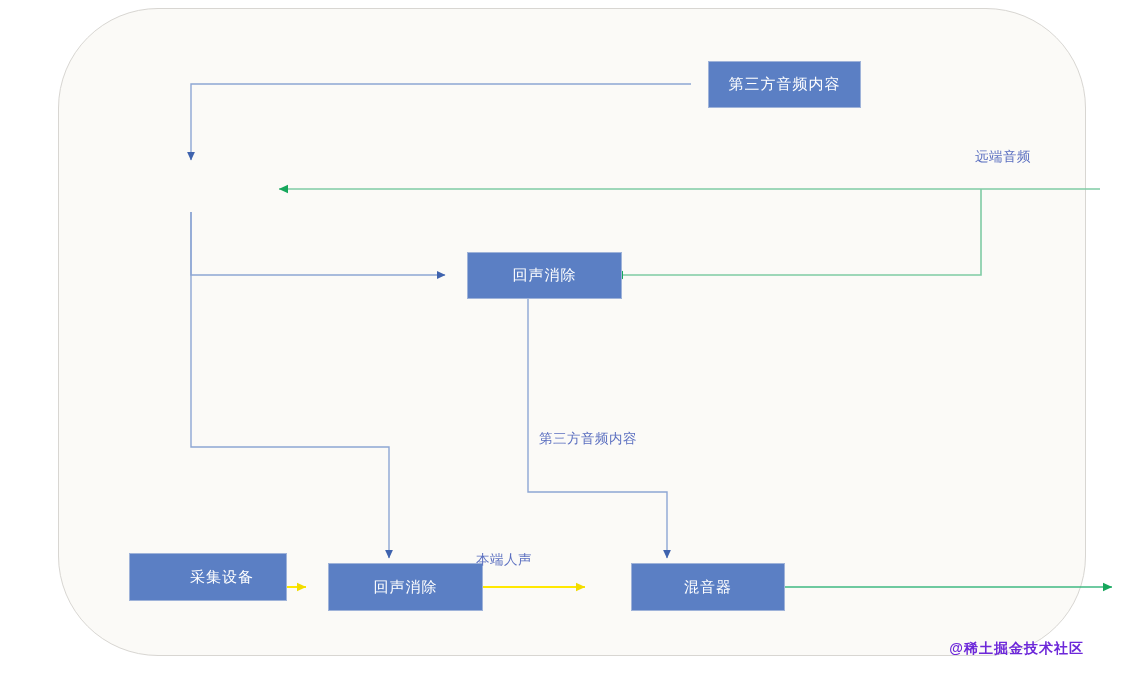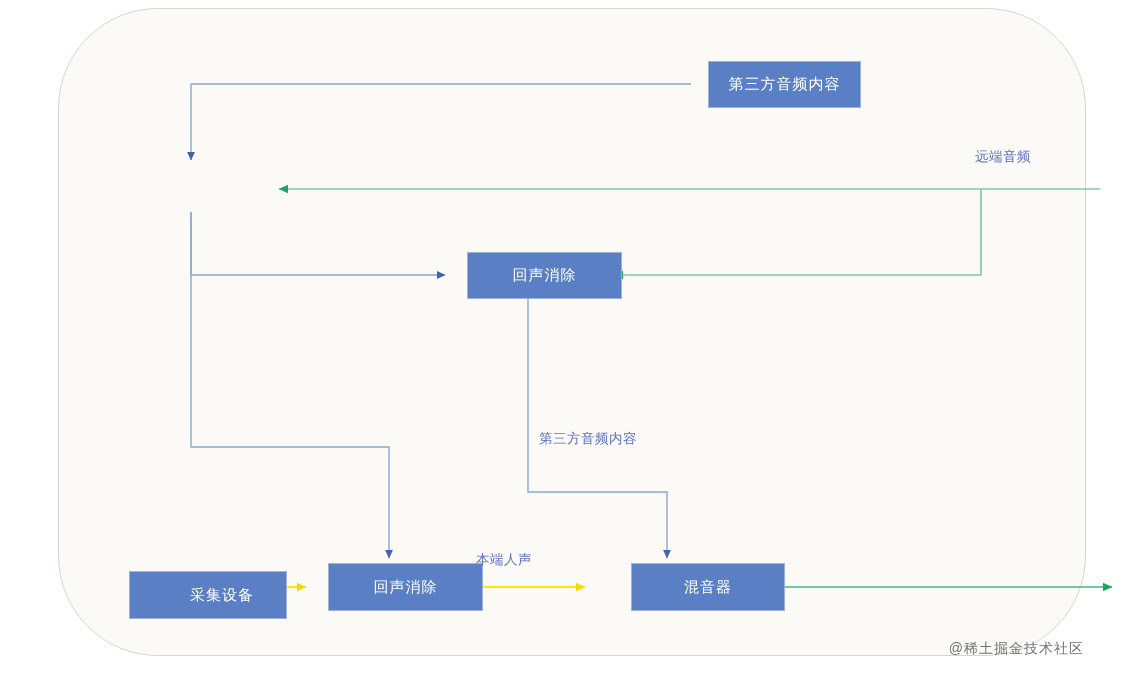--- a/index.html
+++ b/index.html
@@ -51,24 +51,25 @@
     position: absolute;
     color: #5B6FC0;
     font-size: 13.5px;
     letter-spacing: 0.5px;
     white-space: nowrap;
   }
   #watermark {
     position: absolute;
     right: 48px;
     bottom: 24px;
-    color: #737373;
+    color: #6d28d9;
     font-size: 14px;
     letter-spacing: 1px;
     white-space: nowrap;
+    font-weight: bold;
   }
 </style>
 </head>
 <body>
 
 <div id="canvas">
 
   <div id="panel"></div>
 
   <svg id="svg-layer" viewBox="0 0 1132 682" xmlns="http://www.w3.org/2000/svg">
@@ -104,21 +105,21 @@
 
   <div class="node" style="left:691px; top:61px; width:153px; height:47px;">
     <span>第三方音频内容</span>
   </div>
 
 
   <div class="node" style="left:450px; top:252px; width:155px; height:47px;">
     <span>回声消除</span>
   </div>
 
-  <div class="node" style="left:112px; top:571px; width:158px; height:48px;padding-left:28px;">
+  <div class="node" style="left:112px; top:553px; width:158px; height:48px;padding-left:28px;">
     <span>采集设备</span>
   </div>
 
   <div class="node" style="left:311px; top:563px; width:155px; height:48px;">
     <span>回声消除</span>
   </div>
 
   <div class="node" style="left:614px; top:563px; width:154px; height:48px;">
     <span>混音器</span>
   </div>

